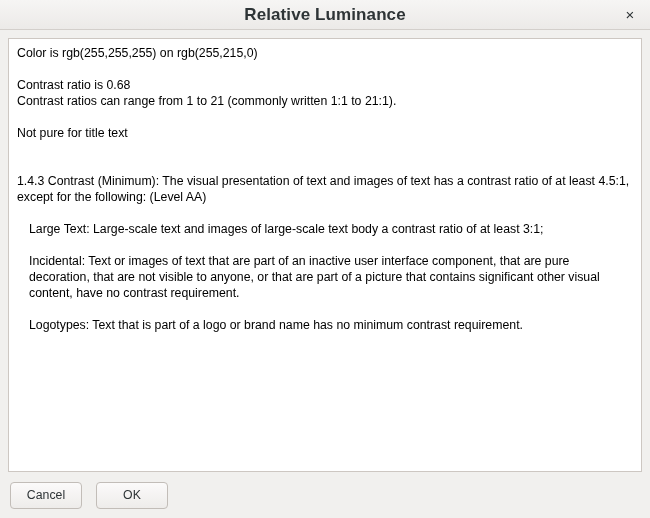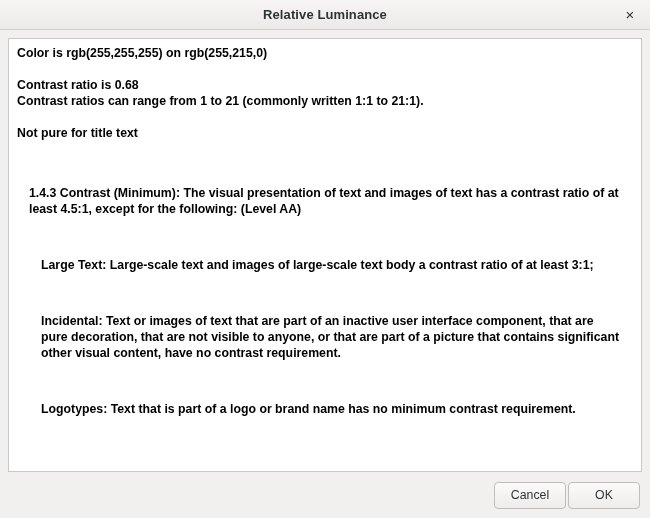--- a/index.html
+++ b/index.html
@@ -27,21 +27,21 @@
     height: 29px;
     min-height: 29px;
     background: linear-gradient(to bottom, #f6f5f4, #eceae8);
     border-bottom: 1px solid #d3cfcb;
     display: flex;
     align-items: center;
     justify-content: center;
     position: relative;
   }
   .title-text {
-    font-size: 13px;
+    font-size: 17px;
     font-weight: bold;
     color: #2e3436;
     letter-spacing: 0.1px;
   }
   .close-btn {
     position: absolute;
     right: 10px;
     top: 50%;
     transform: translateY(-50%);
     width: 20px;
@@ -64,54 +64,53 @@
     overflow: hidden;
   }
   .textview {
     flex: 1;
     background: #ffffff;
     border: 1px solid #cdc7c2;
     box-sizing: border-box;
     overflow: hidden;
     position: relative;
     padding: 6px 8px 0 8px;
-    font-weight: bold;
   }
   .tv-inner {
     font-size: 12.3px;
     line-height: 1.0;
     color: #000000;
   }
   .tv-line {
     white-space: pre-wrap;
     min-height: 16px;
     padding: 0;
     margin: 0;
     line-height: 16px;
   }
   .tv-line.blank {
     height: 16px;
   }
   .tv-para {
     white-space: pre-wrap;
     line-height: 16px;
-    margin: 12px;
+    margin: 0;
   }
   .indent {
     padding-left: 12px;
   }
   .footer {
     height: 46px;
     min-height: 46px;
     display: flex;
     align-items: center;
-    justify-content: flex-end;
+    justify-content: flex-start;
     padding: 8px 10px;
     box-sizing: border-box;
-    gap: 2px;
+    gap: 14px;
   }
   .btn {
     min-width: 72px;
     height: 27px;
     border: 1px solid #c2bdb8;
     border-radius: 4px;
     background: linear-gradient(to bottom, #fbfafa, #eeecea);
     color: #2e3436;
     font-size: 12.3px;
     font-family: "Liberation Sans", sans-serif;

